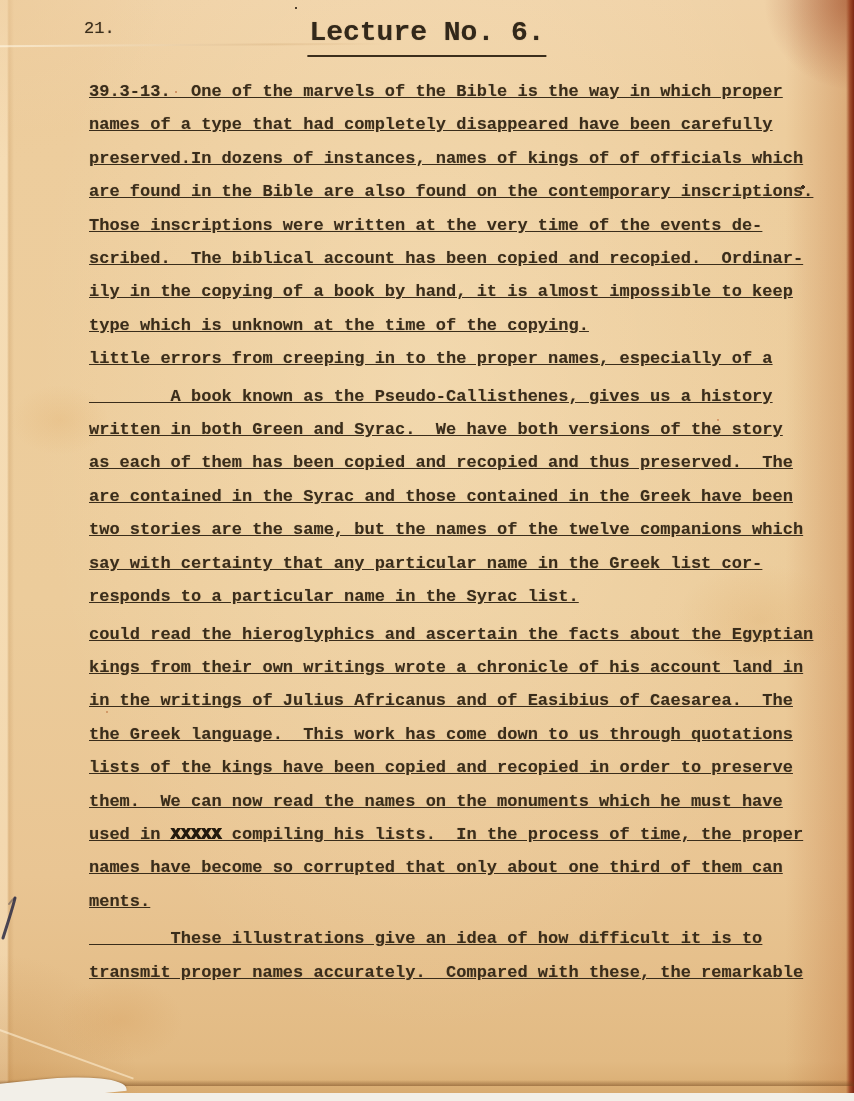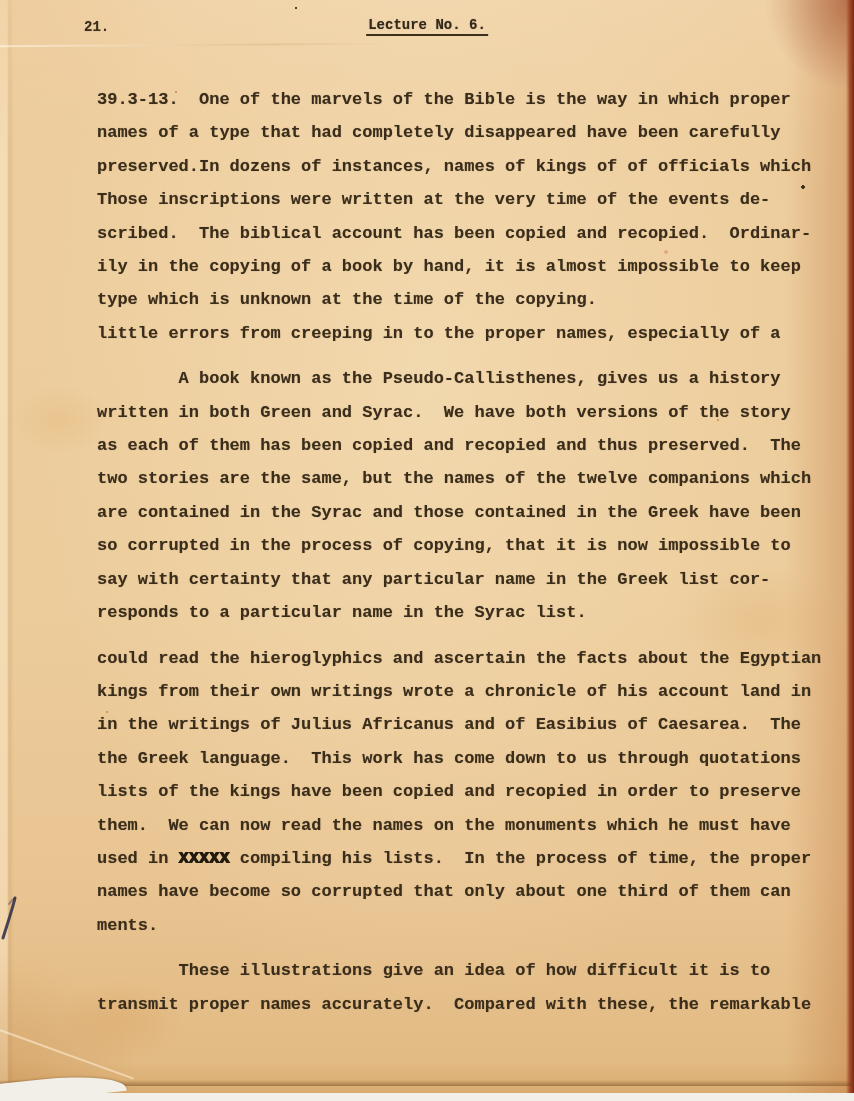--- a/index.html
+++ b/index.html
@@ -34,36 +34,36 @@
       radial-gradient(ellipse at 50% 35%, rgba(255,243,214,.3), transparent 65%),
       linear-gradient(180deg,#f0d2a7 0%, #edcd9d 12%, #eccc9b 55%, #e9c593 80%, #e2ba83 97%, #d8ab70 100%);
   }
   .crease-top{position:absolute;left:0;top:44px;width:390px;height:2px;
     background:linear-gradient(90deg, rgba(255,246,226,.65), rgba(180,130,70,.18) 70%, transparent);
     transform:rotate(-.4deg);}
   .crease-bottom{position:absolute;left:-12px;top:1052px;width:150px;height:2px;
     background:rgba(255,242,216,.55);transform:rotate(20deg);}
   .header-pageno{
     position:absolute;left:84px;top:19px;
-    font-size:14px;font-weight:700;color:var(--ink);
+    font-size:17px;font-weight:400;color:var(--ink);
     text-shadow:0 0 1px rgba(70,52,28,.45);
   }
   .header-title{
     position:absolute;left:50%;top:17px;transform:translateX(-50%);
-    font-size:14px;font-weight:700;color:#32281a;
-    border-bottom:2px solid #3b2e1c;padding:0 2px 1px 2px;
+    font-size:28px;font-weight:700;color:#32281a;
+    border-bottom:2px solid #3b2e1c;padding:0 2px 7px 2px;
     text-shadow:0 0 1px rgba(70,52,28,.5);
     white-space:pre;
   }
   .bodytext{
     position:absolute;left:85px;top:71px;width:745px;
     font-size:17px;font-weight:700;line-height:33.4px;color:var(--ink);
     text-shadow:0 0 1px rgba(75,56,30,.4);
   }
-  .para{margin:12px;}
+  .para{margin:4px;text-decoration:underline;}
   .line{white-space:pre;}
   .line b{font-weight:700;color:#241b0f;text-shadow:0.7px 0 0 #241b0f, -0.7px 0 0 #241b0f;}
   .pen-mark{position:absolute;left:0;top:893px;width:24px;height:50px;}
   .edge-right{
     position:absolute;right:0;top:0;width:8px;height:1094px;
     background:linear-gradient(90deg, rgba(150,60,30,0) 0%, rgba(156,68,35,.85) 45%, #7c2713 100%);
   }
   .scan-strip{
     position:absolute;left:0;bottom:0;width:854px;height:8px;background:var(--scan);
   }
@@ -86,33 +86,33 @@
   <div class="crease-bottom"></div>
 
   <span class="header-pageno">21.</span>
   <span class="header-title">Lecture No. 6.</span>
 
   <div class="bodytext" id="bodytext">
       <div class="para">
         <div class="line">39.3-13.  One of the marvels of the Bible is the way in which proper</div>
         <div class="line">names of a type that had completely disappeared have been carefully</div>
         <div class="line">preserved.In dozens of instances, names of kings of of officials which</div>
+        <div class="line">are found in the Bible are also found on the contemporary inscriptions.</div>
         <div class="line">Those inscriptions were written at the very time of the events de-</div>
         <div class="line">scribed.  The biblical account has been copied and recopied.  Ordinar-</div>
         <div class="line">ily in the copying of a book by hand, it is almost impossible to keep</div>
         <div class="line">type which is unknown at the time of the copying.</div>
         <div class="line">little errors from creeping in to the proper names, especially of a</div>
       </div>
       <div class="para">
         <div class="line">        A book known as the Pseudo-Callisthenes, gives us a history</div>
         <div class="line">written in both Green and Syrac.  We have both versions of the story</div>
         <div class="line">as each of them has been copied and recopied and thus preserved.  The</div>
+        <div class="line">are contained in the Syrac and those contained in the Greek have been</div>
         <div class="line">two stories are the same, but the names of the twelve companions which</div>
-        <div class="line">are contained in the Syrac and those contained in the Greek have been</div>
-        <div class="line">so corrupted in the process of copying, that it is now impossible to</div>
         <div class="line">say with certainty that any particular name in the Greek list cor-</div>
         <div class="line">responds to a particular name in the Syrac list.</div>
       </div>
       <div class="para">
         <div class="line">could read the hieroglyphics and ascertain the facts about the Egyptian</div>
         <div class="line">kings from their own writings wrote a chronicle of his account land in</div>
         <div class="line">in the writings of Julius Africanus and of Easibius of Caesarea.  The</div>
         <div class="line">the Greek language.  This work has come down to us through quotations</div>
         <div class="line">lists of the kings have been copied and recopied in order to preserve</div>
         <div class="line">them.  We can now read the names on the monuments which he must have</div>

